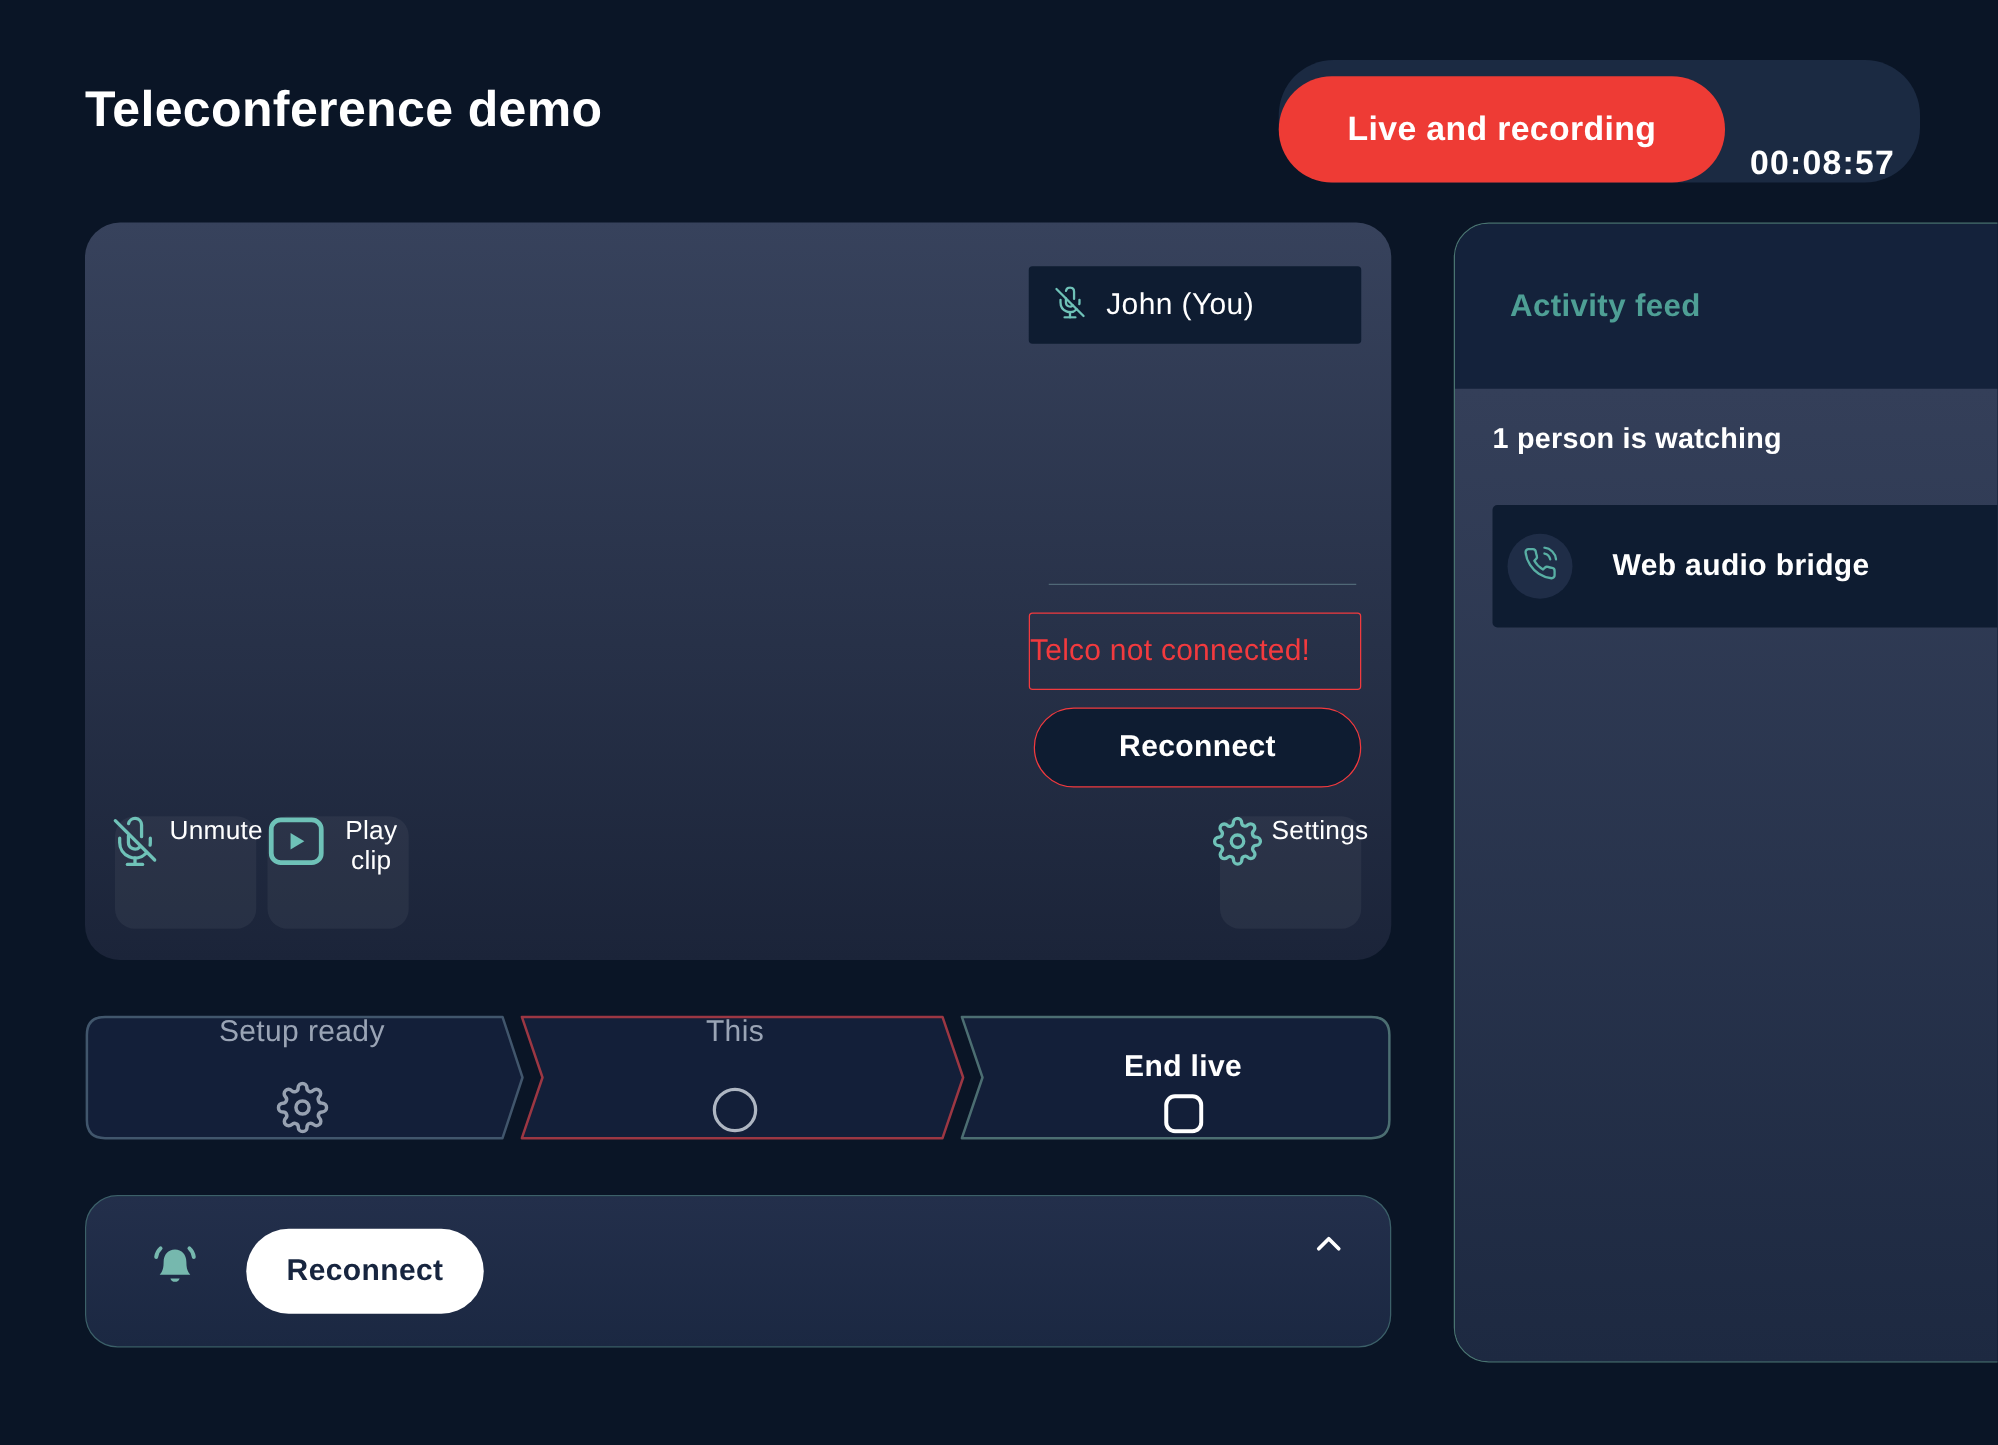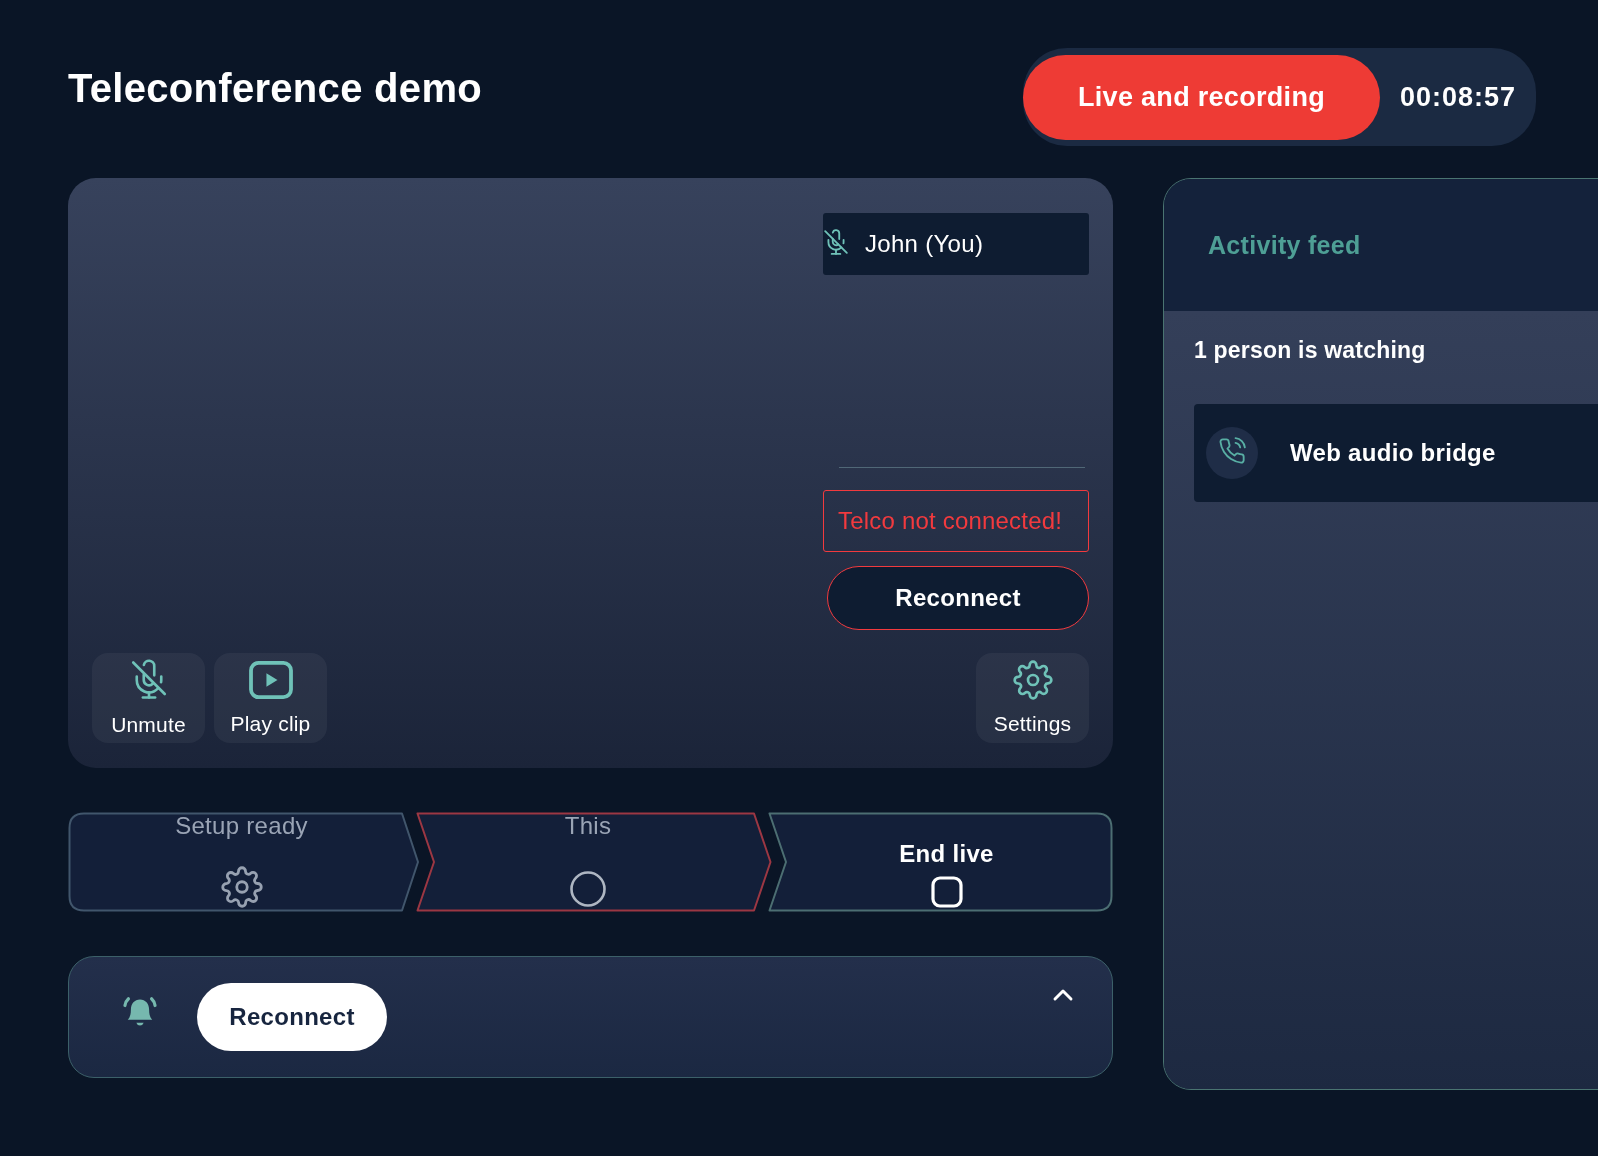--- a/index.html
+++ b/index.html
@@ -32,21 +32,21 @@
     position:relative;
   }
   .page-title{
     position:absolute;left:68px;top:66px;
     font-size:40px;font-weight:700;letter-spacing:.3px;color:#FFFFFF;
   }
   
   .status-wrap{
     position:absolute;top:48px;right:62px;height:98px;width:513px;
     background:var(--timer-bg);border-radius:44px;
-    display:flex;align-items:center;
+    display:flex;align-items:flex-end;
   }
   .live-pill{
     width:357px;height:85px;border-radius:44px;border:none;cursor:pointer;
     background:var(--red-pill);color:#fff;
     font-family:inherit;font-size:27px;font-weight:700;letter-spacing:.3px;
     display:flex;align-items:center;justify-content:center;
   }
   .timer{
     flex:1;display:flex;align-items:center;justify-content:center;
     font-size:27px;font-weight:700;letter-spacing:1px;color:#FFFFFF;
@@ -62,44 +62,44 @@
     background:var(--video-bg);border:1px solid var(--video-border);border-radius:3px;
     display:flex;align-items:center;justify-content:center;
   }
   .video-overlay-text{
     color:var(--teal-text);font-size:25px;font-weight:500;letter-spacing:.4px;
   }
   .side-col{position:absolute;left:755px;top:0;width:266px;height:100%;}
   .participant-tile{
     position:absolute;left:0;top:35px;width:266px;height:62px;
     background:var(--tile-bg);border-radius:3px;cursor:pointer;
-    display:flex;align-items:center;gap:16px;
+    display:flex;align-items:center;gap:16px;padding-left:20px;
   }
   .participant-name{font-size:24px;font-weight:500;color:#fff;letter-spacing:.3px;}
   .side-divider{
     position:absolute;left:16px;right:4px;top:289px;height:0;
     border-top:1px solid #5E7A85;opacity:.75;
   }
   .telco-alert{
     position:absolute;left:0;top:312px;width:266px;height:62px;
     border:1px solid var(--red-bright);border-radius:3px;
-    display:flex;align-items:center;padding-left:14px;
+    display:flex;align-items:center;padding-left:0;
     color:var(--red-bright);font-size:24px;letter-spacing:.2px;
   }
   .reconnect-side{
     position:absolute;left:4px;top:388px;width:262px;height:64px;
     background:var(--tile-bg);border:1.5px solid var(--red-bright);border-radius:34px;
     color:#fff;font-family:inherit;font-size:24px;font-weight:700;letter-spacing:.3px;
     cursor:pointer;display:flex;align-items:center;justify-content:center;
   }
   .controls-row{position:absolute;left:24px;right:24px;top:475px;height:90px;}
   .ctrl-btn{
     position:absolute;top:0;height:90px;width:113px;
     background:rgba(255,255,255,0.05);border:none;border-radius:16px;cursor:pointer;
-    display:flex;flex-direction:column;align-items:center;justify-content:center;gap:7px;
+    display:flex;align-items:flex-start;justify-content:center;gap:7px;
     color:#fff;font-family:inherit;font-size:21px;font-weight:500;letter-spacing:.2px;
   }
   .ctrl-unmute{left:0;}
   .ctrl-play{left:122px;}
   .ctrl-settings{right:0;}
   
   .stage-flow{position:absolute;left:68px;top:812px;width:1045px;height:100px;}
   .stage{position:absolute;top:0;height:100px;cursor:pointer;}
   .stage svg.shape{position:absolute;left:0;top:0;}
   .stage .content{

